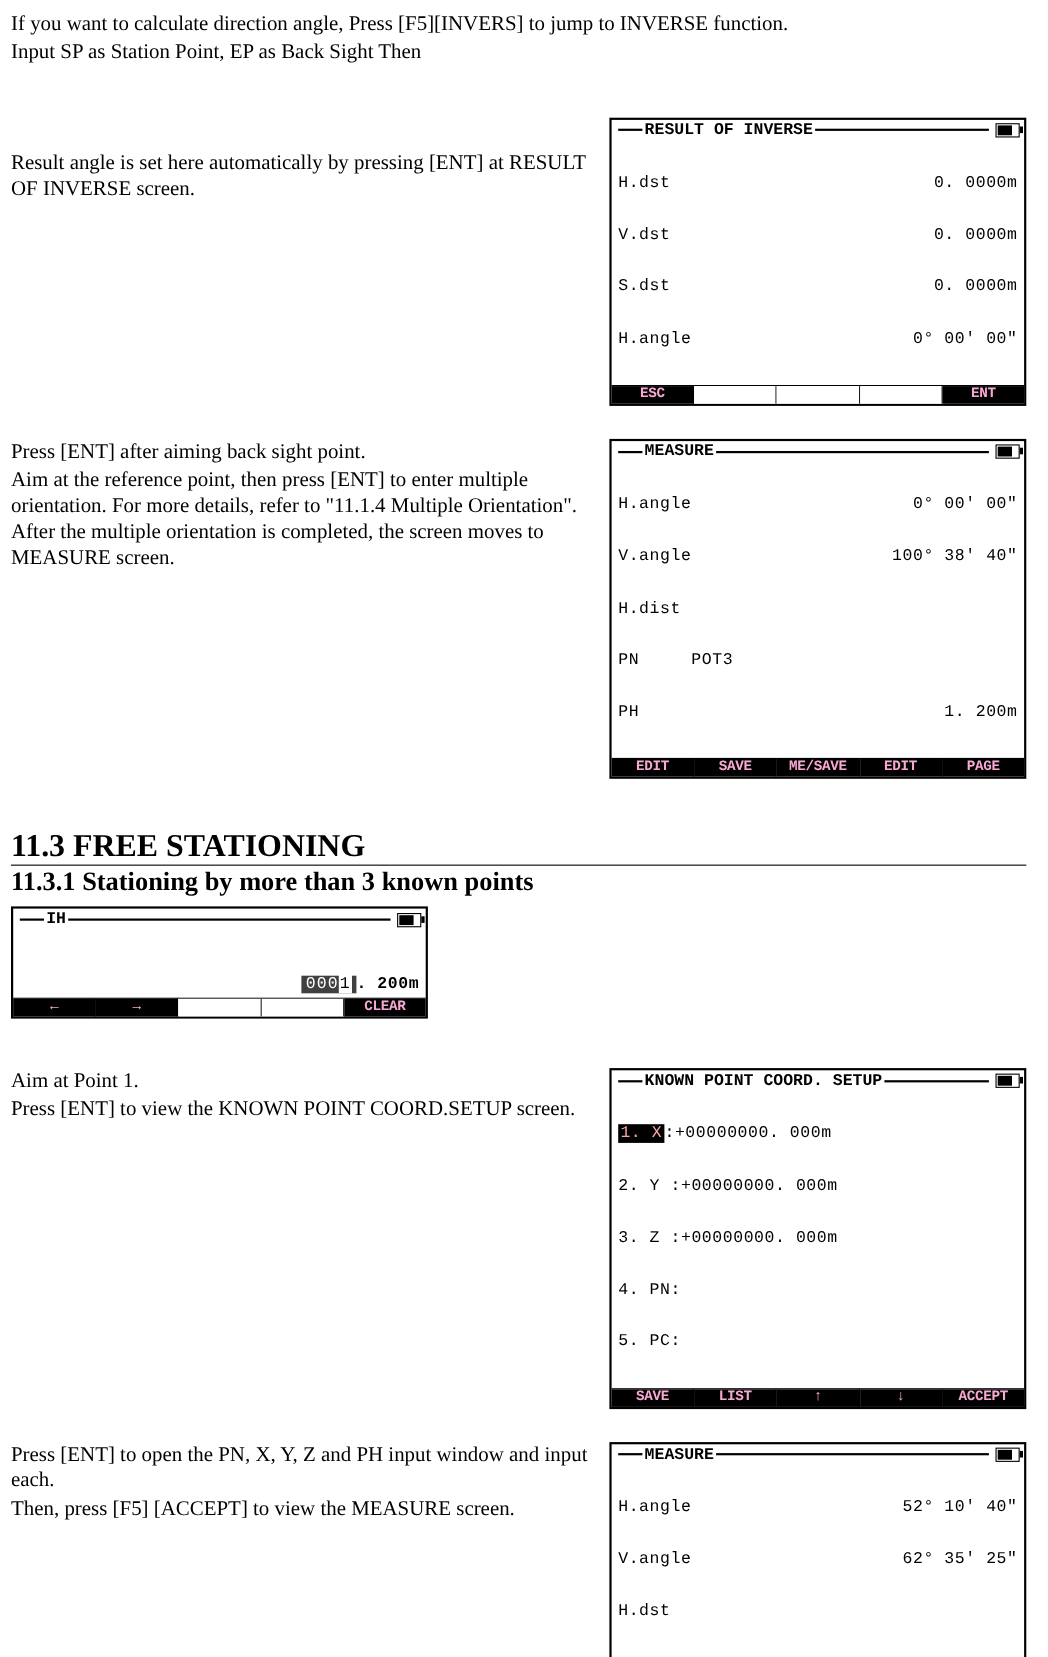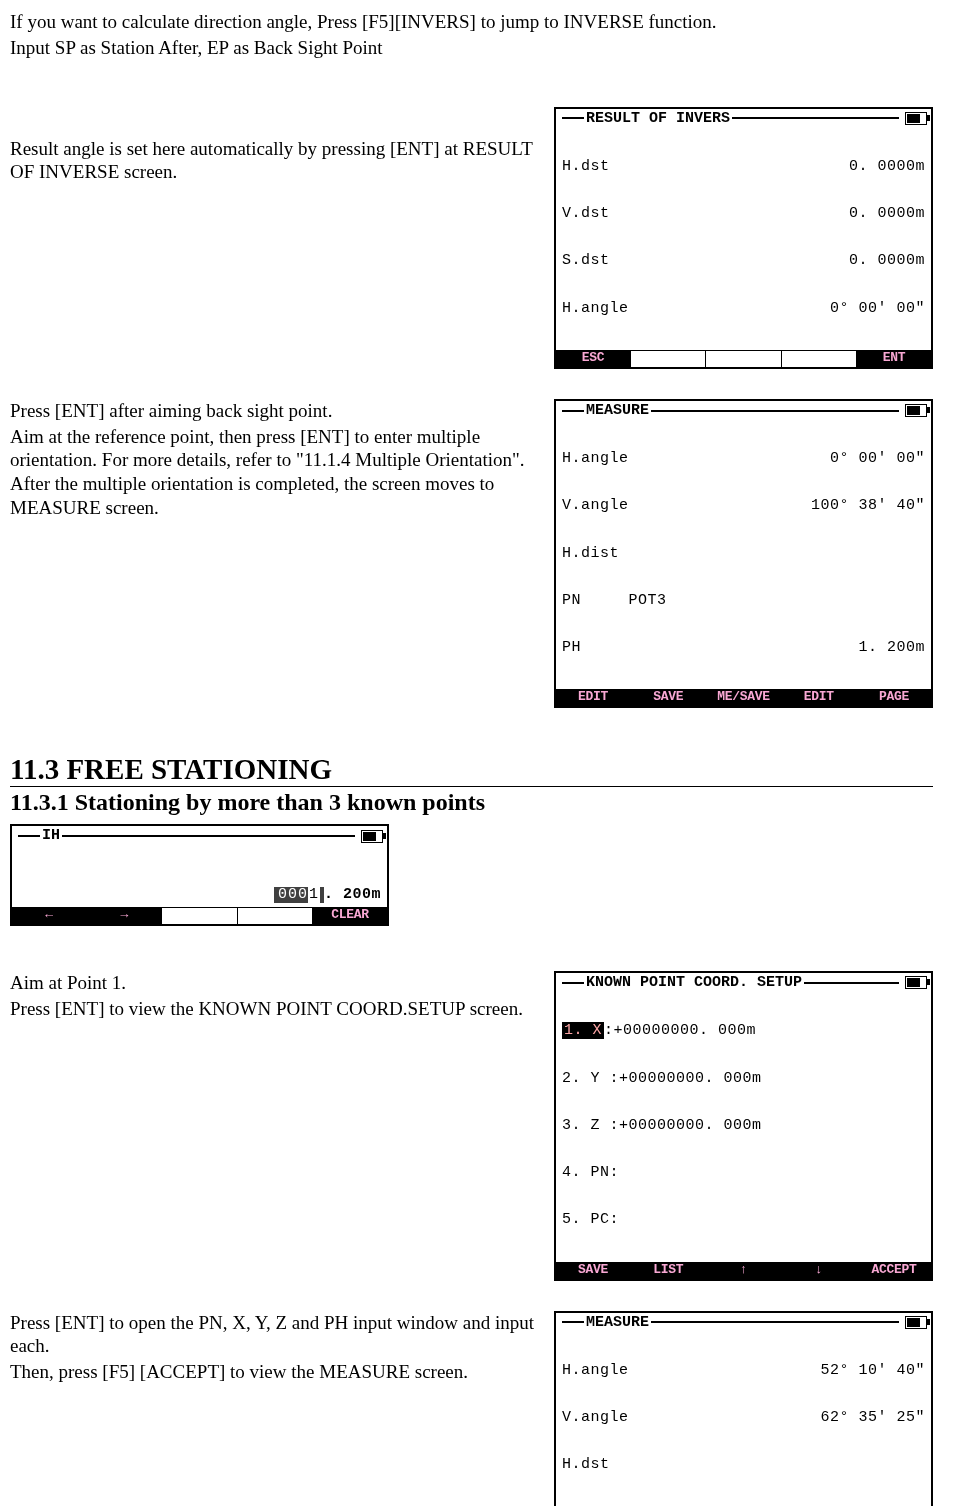--- a/index.html
+++ b/index.html
@@ -138,33 +138,33 @@
     .ih-input .cursor {
       background: #fff;
       color: #000;
       padding: 0 1px;
     }
   </style>
 </head>
 <body>
 
 <div class="para">If you want to calculate direction angle, Press [F5][INVERS] to jump to INVERSE function.</div>
-<div class="para">Input SP as Station After, EP as Back Sight Point</div>
+<div class="para">Input SP as Station Point, EP as Back Sight Then</div>
 
 <div class="spacer-lg"></div>
 
 <div class="section">
   <div class="text-col">
     <div class="spacer-md"></div>
     <div class="para">Result angle is set here automatically by pressing [ENT] at RESULT OF INVERSE screen.</div>
   </div>
   <div class="lcd">
     <div class="title-row">
       <span class="line-seg"></span>
-      <span>RESULT OF INVERS</span>
+      <span>RESULT OF INVERSE</span>
       <span class="line-seg long"></span>
       <span class="battery"><span class="fill"></span></span>
     </div>
     <div class="body">
       <div class="row"><span>H.dst</span><span>0. 0000m</span></div>
       <div class="row"><span>V.dst</span><span>0. 0000m</span></div>
       <div class="row"><span>S.dst</span><span>0. 0000m</span></div>
       <div class="row"><span>H.angle</span><span>0° 00′ 00″</span></div>
     </div>
     <div class="softkeys">

